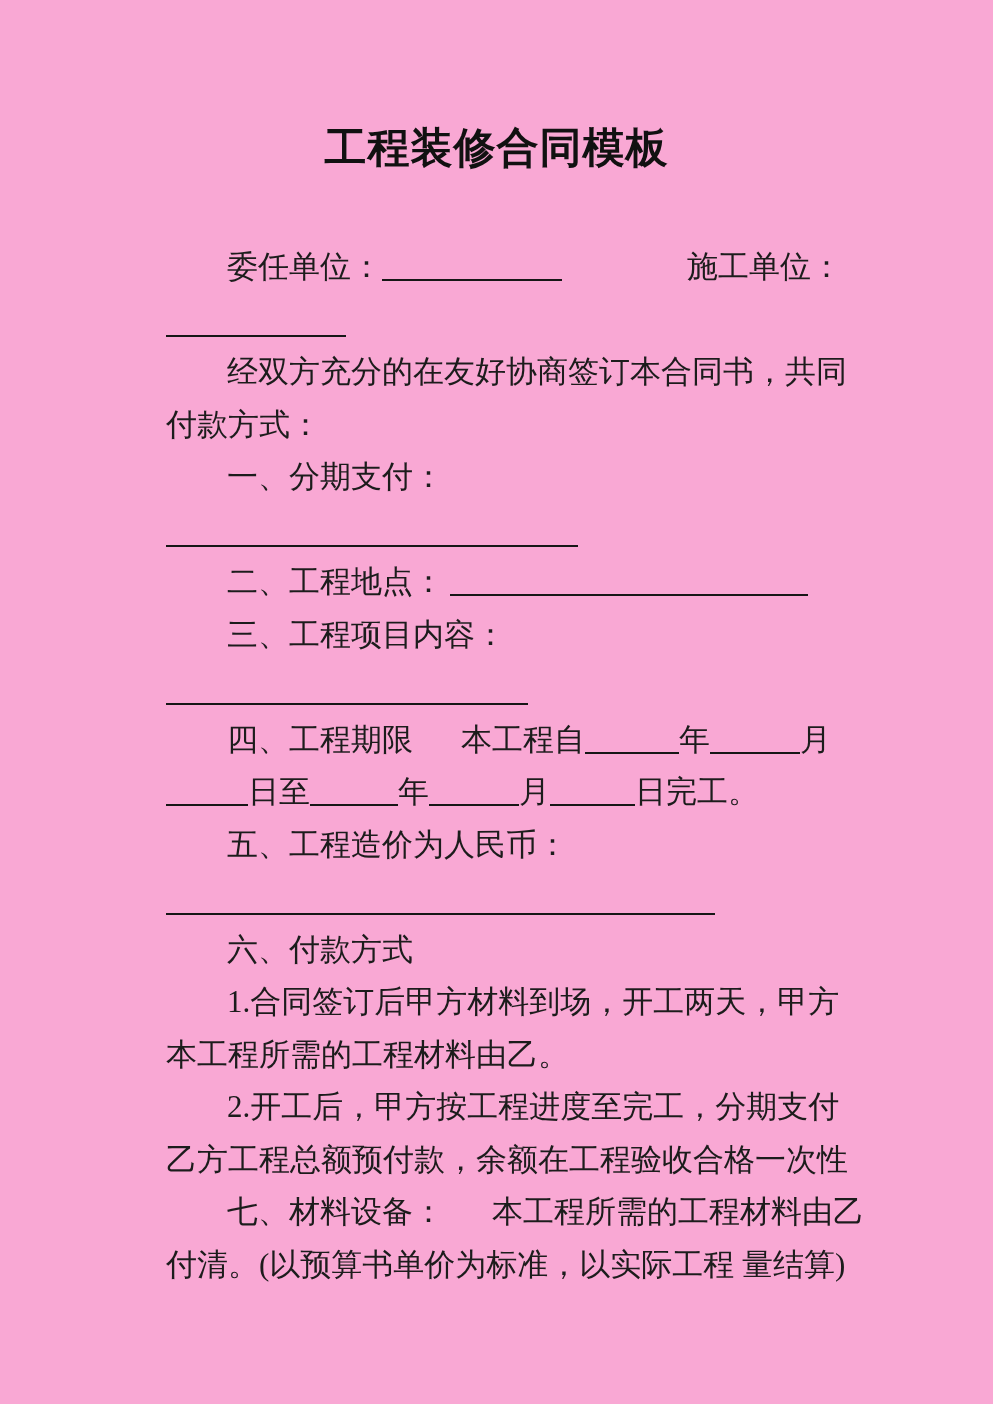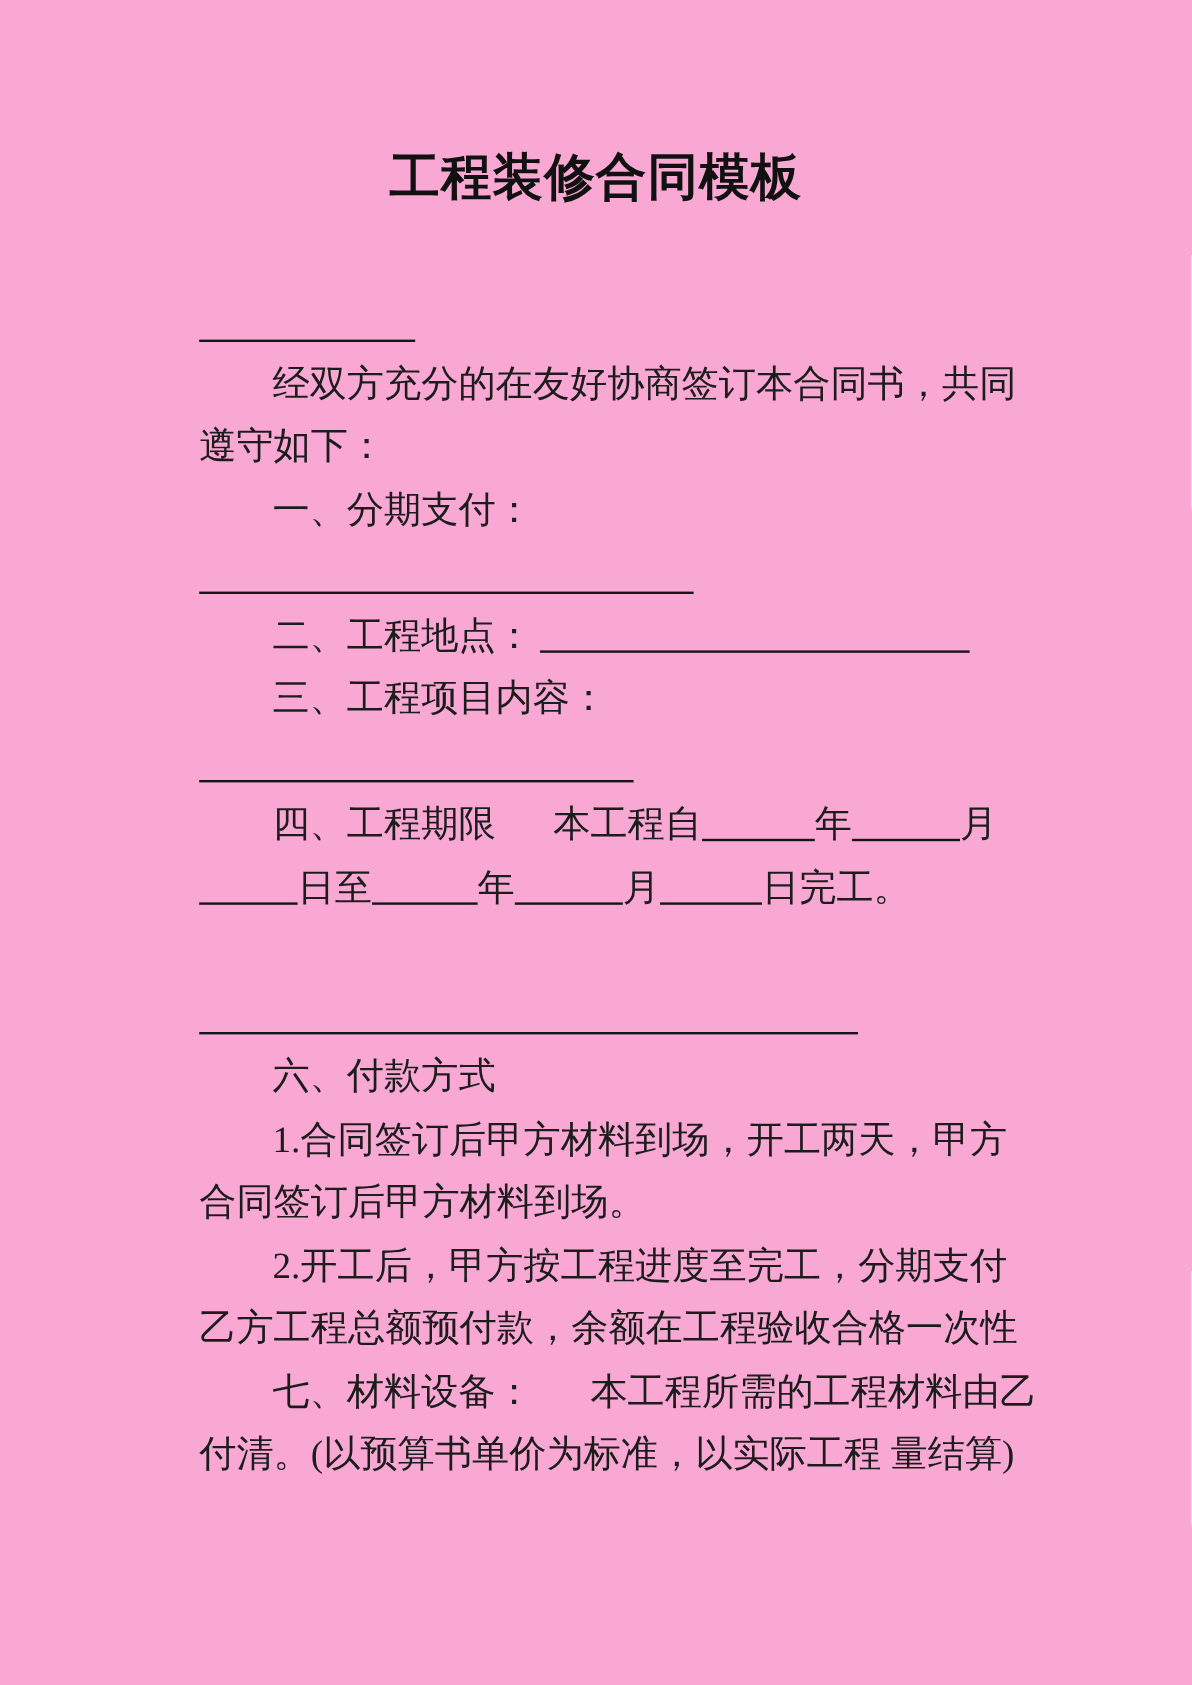--- a/index.html
+++ b/index.html
@@ -62,41 +62,42 @@
     margin-bottom: 9px;
     vertical-align: baseline;
   }
 </style>
 </head>
 <body>
 
 <div class="page" style="background: #f9a8d4; color: rgb(28, 28, 28);">
   <div class="title">工程装修合同模板</div>
   <div class="doc-body">
+      <div class="line"><span class="gap" style="width: 61px;"></span><span class="seg-text">委任单位：</span><span class="blank" style="width: 180px; border-bottom-color: rgb(22, 22, 22);"></span><span class="gap" style="width: 125px;"></span><span class="seg-text">施工单位：</span></div>
       <div class="line bottom">
         <span class="blank" style="width: 180px; border-bottom-color: rgb(22, 22, 22);"></span>
       </div>
       <div class="line"><span class="gap" style="width: 61px;"></span><span class="seg-text">经双方充分的在友好协商签订本合同书，共同</span></div>
-      <div class="line"><span class="seg-text">遵守如下：</span></div>
+      <div class="line"><span class="seg-text">付款方式：</span></div>
       <div class="line"><span class="gap" style="width: 61px;"></span><span class="seg-text">一、分期支付：</span></div>
       <div class="line bottom">
         <span class="blank" style="width: 412px; border-bottom-color: rgb(22, 22, 22);"></span>
       </div>
       <div class="line"><span class="gap" style="width: 61px;"></span><span class="seg-text">二、工程地点：</span><span class="gap" style="width: 6px;"></span><span class="blank" style="width: 358px; border-bottom-color: rgb(22, 22, 22);"></span></div>
       <div class="line"><span class="gap" style="width: 61px;"></span><span class="seg-text">三、工程项目内容：</span></div>
       <div class="line bottom">
         <span class="blank" style="width: 362px; border-bottom-color: rgb(22, 22, 22);"></span>
       </div>
       <div class="line"><span class="gap" style="width: 61px;"></span><span class="seg-text">四、工程期限</span><span class="gap" style="width: 48px;"></span><span class="seg-text">本工程自</span><span class="blank" style="width: 94px; border-bottom-color: rgb(22, 22, 22);"></span><span class="seg-text">年</span><span class="blank" style="width: 90px; border-bottom-color: rgb(22, 22, 22);"></span><span class="seg-text">月</span></div>
       <div class="line"><span class="blank" style="width: 82px; border-bottom-color: rgb(22, 22, 22);"></span><span class="seg-text">日至</span><span class="blank" style="width: 88px; border-bottom-color: rgb(22, 22, 22);"></span><span class="seg-text">年</span><span class="blank" style="width: 90px; border-bottom-color: rgb(22, 22, 22);"></span><span class="seg-text">月</span><span class="blank" style="width: 85px; border-bottom-color: rgb(22, 22, 22);"></span><span class="seg-text">日完工。</span></div>
-      <div class="line"><span class="gap" style="width: 61px;"></span></div>
+      <div class="line"><span class="gap" style="width: 61px;"></span><span class="seg-text">五、工程造价为人民币：</span></div>
       <div class="line bottom">
         <span class="blank" style="width: 549px; border-bottom-color: rgb(22, 22, 22);"></span>
       </div>
       <div class="line"><span class="gap" style="width: 61px;"></span><span class="seg-text">六、付款方式</span></div>
       <div class="line"><span class="gap" style="width: 61px;"></span><span class="seg-text">1.合同签订后甲方材料到场，开工两天，甲方</span></div>
-      <div class="line"><span class="seg-text">合同签订后甲方材料到场。</span></div>
+      <div class="line"><span class="seg-text">本工程所需的工程材料由乙。</span></div>
       <div class="line"><span class="gap" style="width: 61px;"></span><span class="seg-text">2.开工后，甲方按工程进度至完工，分期支付</span></div>
       <div class="line"><span class="seg-text">乙方工程总额预付款，余额在工程验收合格一次性</span></div>
       <div class="line"><span class="gap" style="width: 61px;"></span><span class="seg-text">七、材料设备：</span><span class="gap" style="width: 48px;"></span><span class="seg-text">本工程所需的工程材料由乙</span></div>
       <div class="line"><span class="seg-text">付清。(以预算书单价为标准，以实际工程 量结算)</span></div>
     </div>
 </div>
 
 </body></html>

